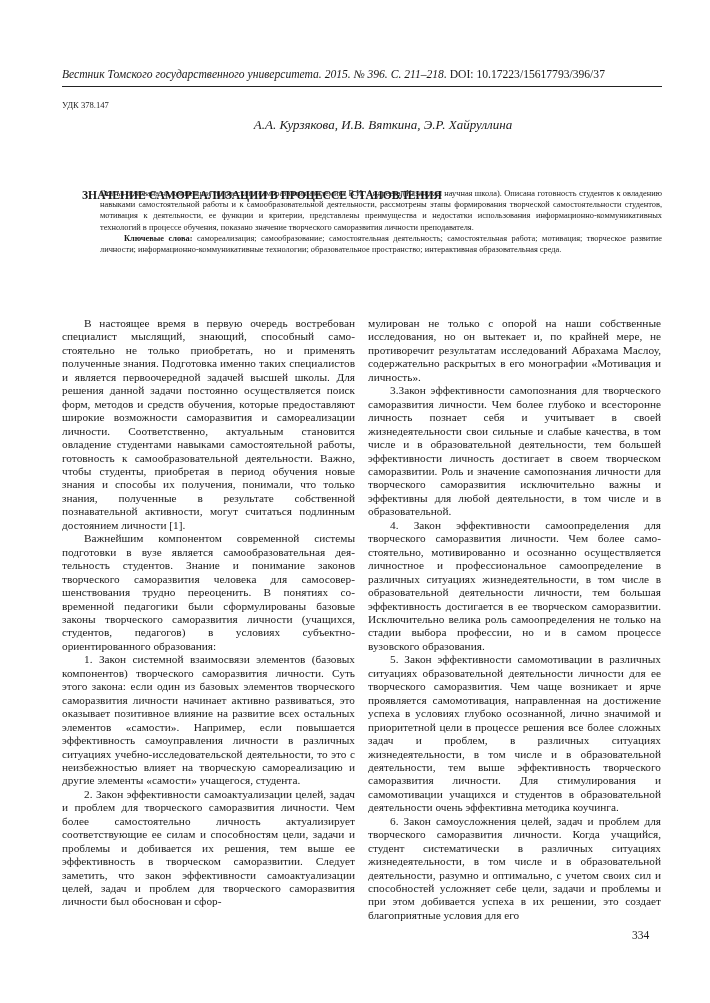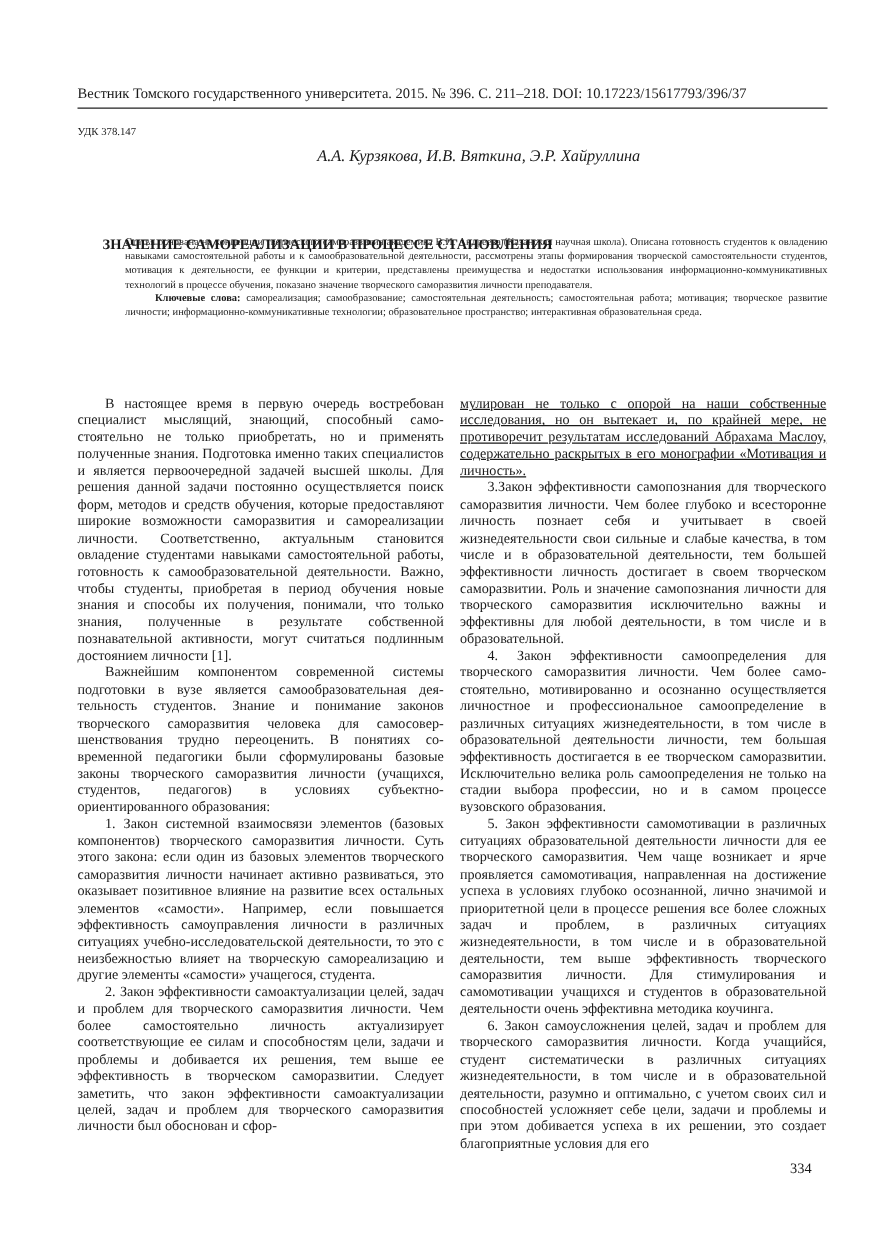--- a/index.html
+++ b/index.html
@@ -5,21 +5,21 @@
   html, body { margin: 0; padding: 0; background: #ffffff; }
   body {
     width: 710px; height: 1003px; position: relative; overflow: hidden;
     font-family: "Liberation Serif", "DejaVu Serif", serif; color: #1a1a1a;
   }
   .journal-header {
     position: absolute; left: 62px; top: 68px; width: 600px;
     font-size: 11.6px; line-height: 14px; white-space: nowrap;
     padding-bottom: 4px; border-bottom: 1.4px solid #222;
   }
-  .journal-header .ital { }
+  .journal-header .ital { font-style: italic; }
   .udk { position: absolute; left: 62px; top: 100px; font-size: 8.6px; text-align: center; }
   .authors {
     position: absolute; left: 0; width: 710px; top: 117px; text-align: center;
     font-style: italic; font-size: 13px; padding-left: 56px; box-sizing: border-box;
   }
   .title {
     position: absolute; left: 62px; width: 600px; top: 145px; text-align: left;
     font-weight: bold; font-size: 11.6px; line-height: 13px; text-transform: uppercase;
     padding-left: 20px; box-sizing: border-box; margin-top: 44px;
   }
@@ -32,21 +32,21 @@
   .abstract .kw-label { font-weight: bold; margin-left: 24px; }
   .column {
     position: absolute; top: 289px; width: 293px;
     font-size: 11.3px; line-height: 13.45px; text-align: justify;
     hyphens: manual;
     margin-top: 28px;
   }
   .col-left { left: 62px; }
   .col-right { left: 368px; }
   .column p { margin: 0; text-indent: 22px; }
-  .column p.cont { text-indent: 0; text-decoration: underline; }
+  .column p.cont { text-indent: 0; }
   .page-number {
     position: absolute; left: 632px; top: 929px; font-size: 11.5px;
   }
 </style>
 </head>
 <body>
 
 <div class="journal-header">
   <span class="ital">Вестник Томского государственного университета. 2015. № 396. С. 211–218.</span>
   <span>DOI: 10.17223/15617793/396/37</span>

